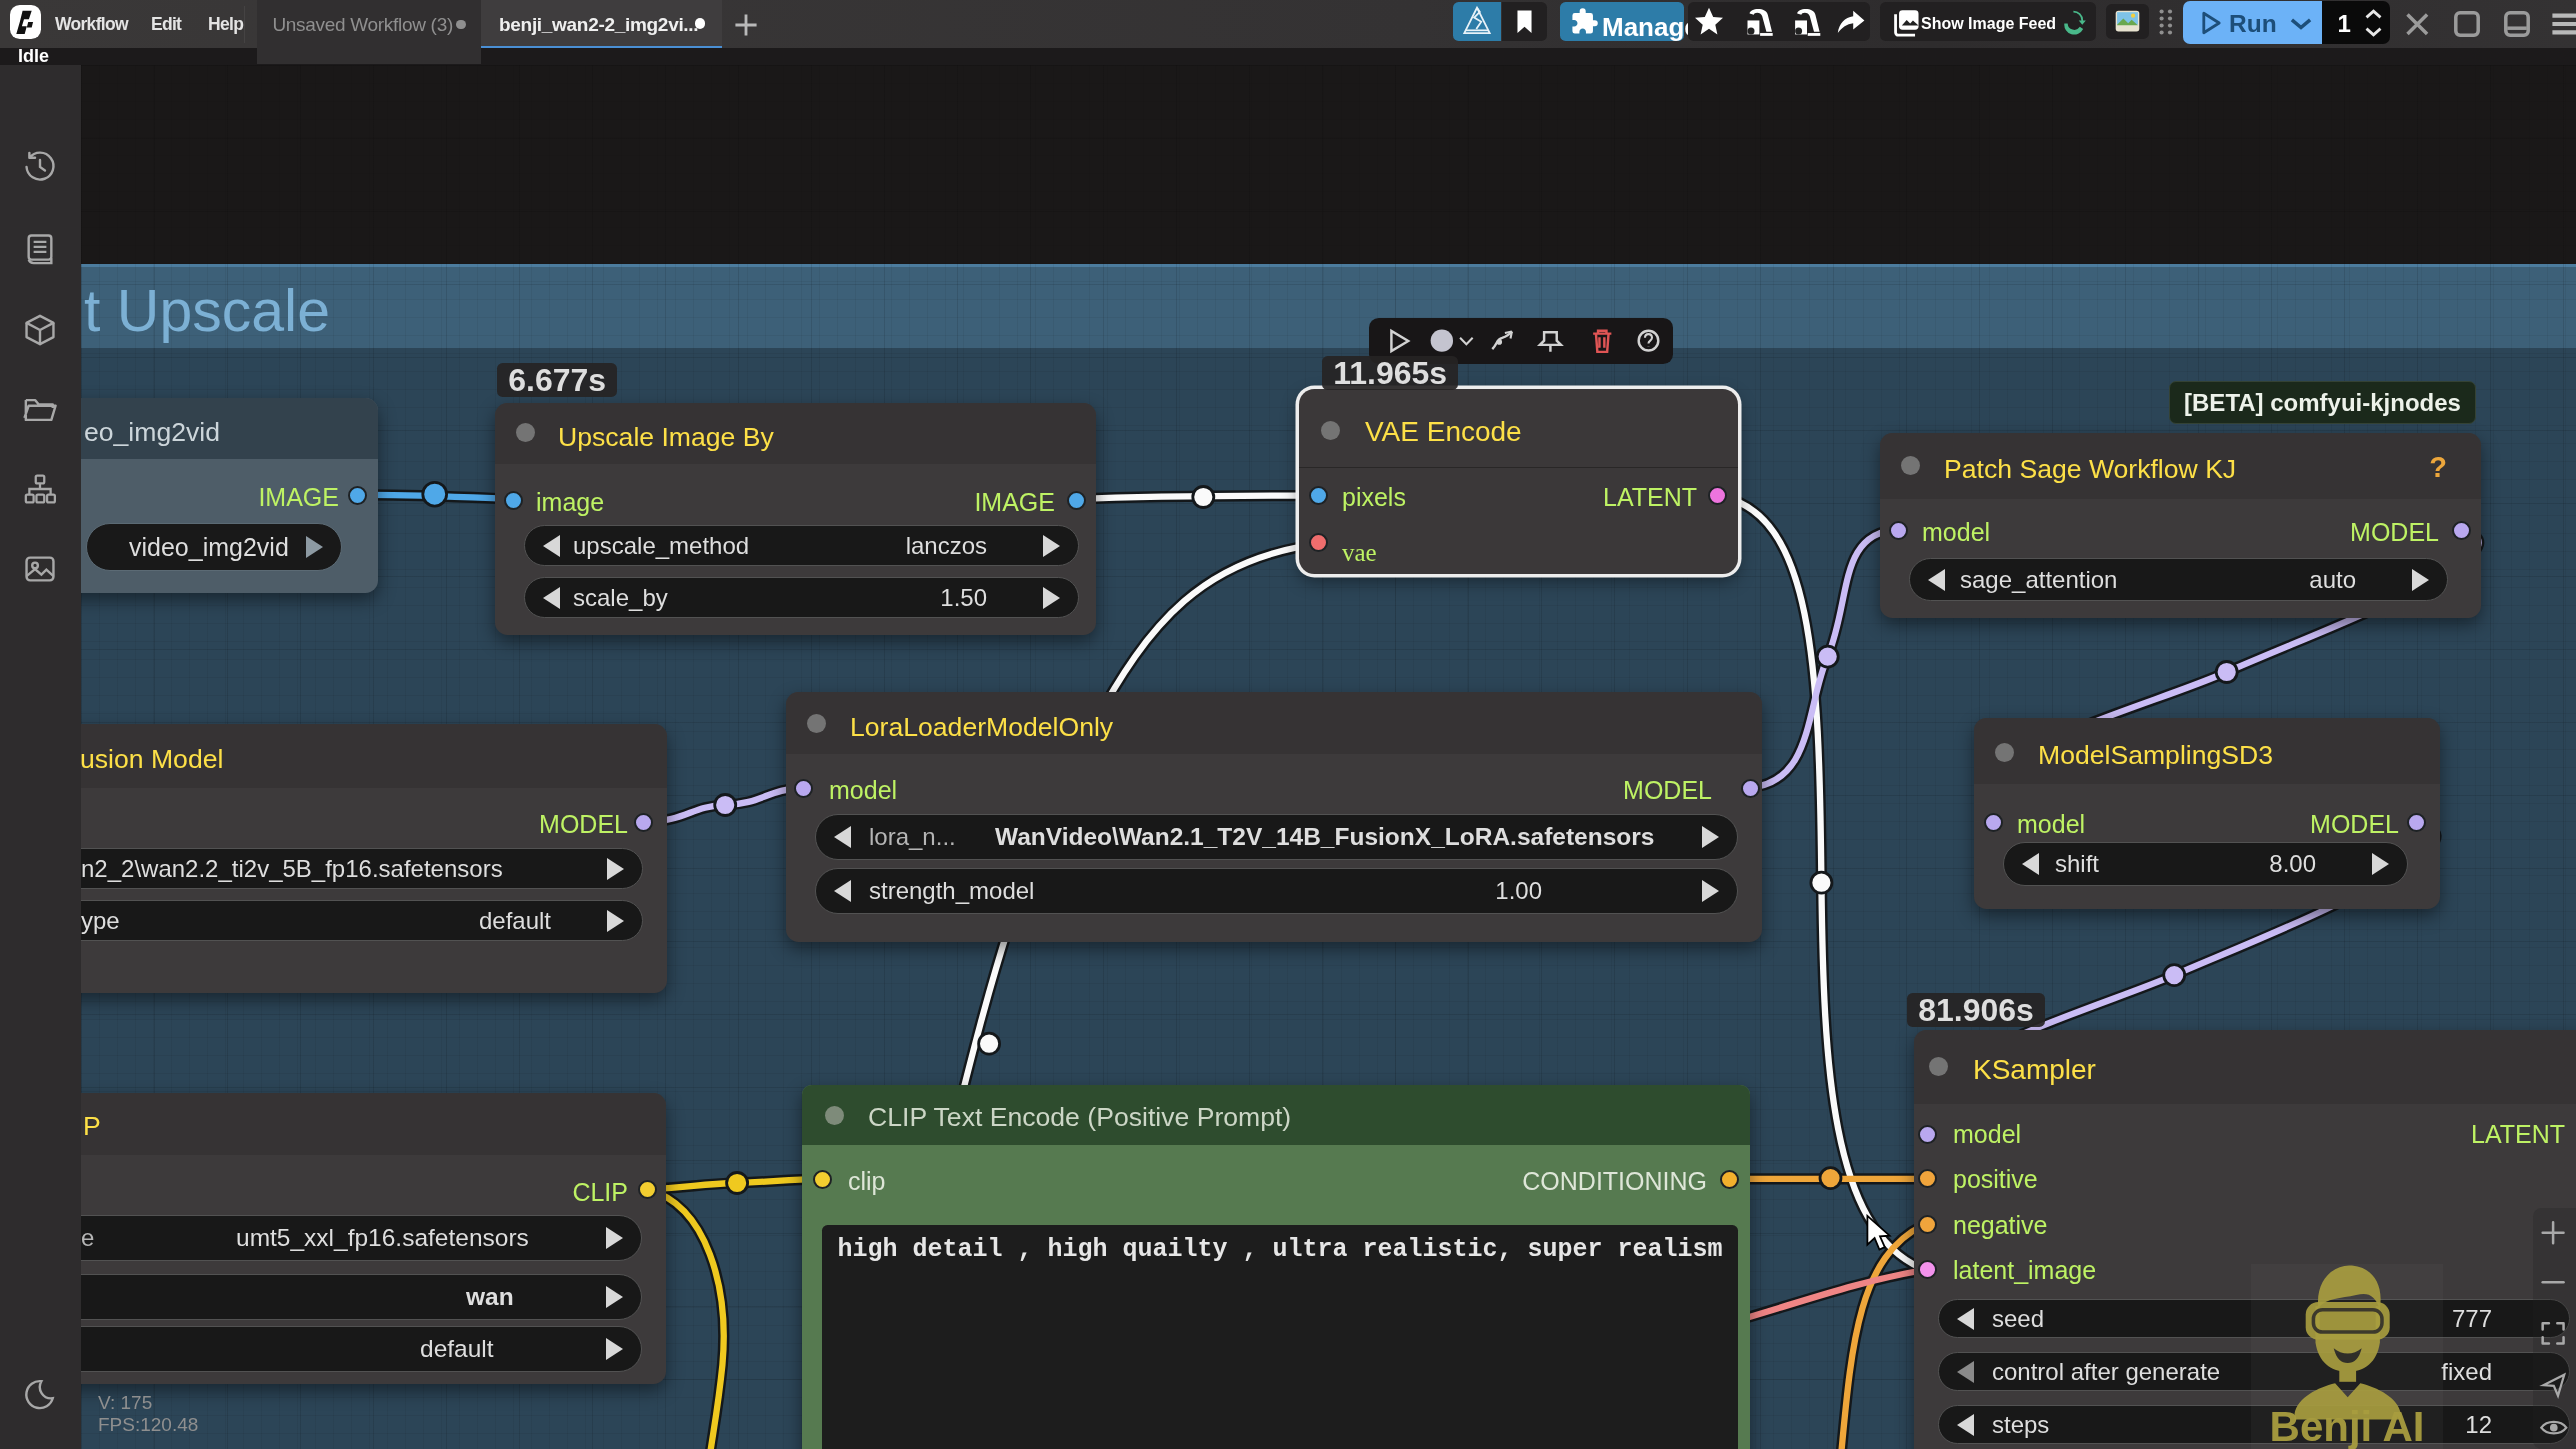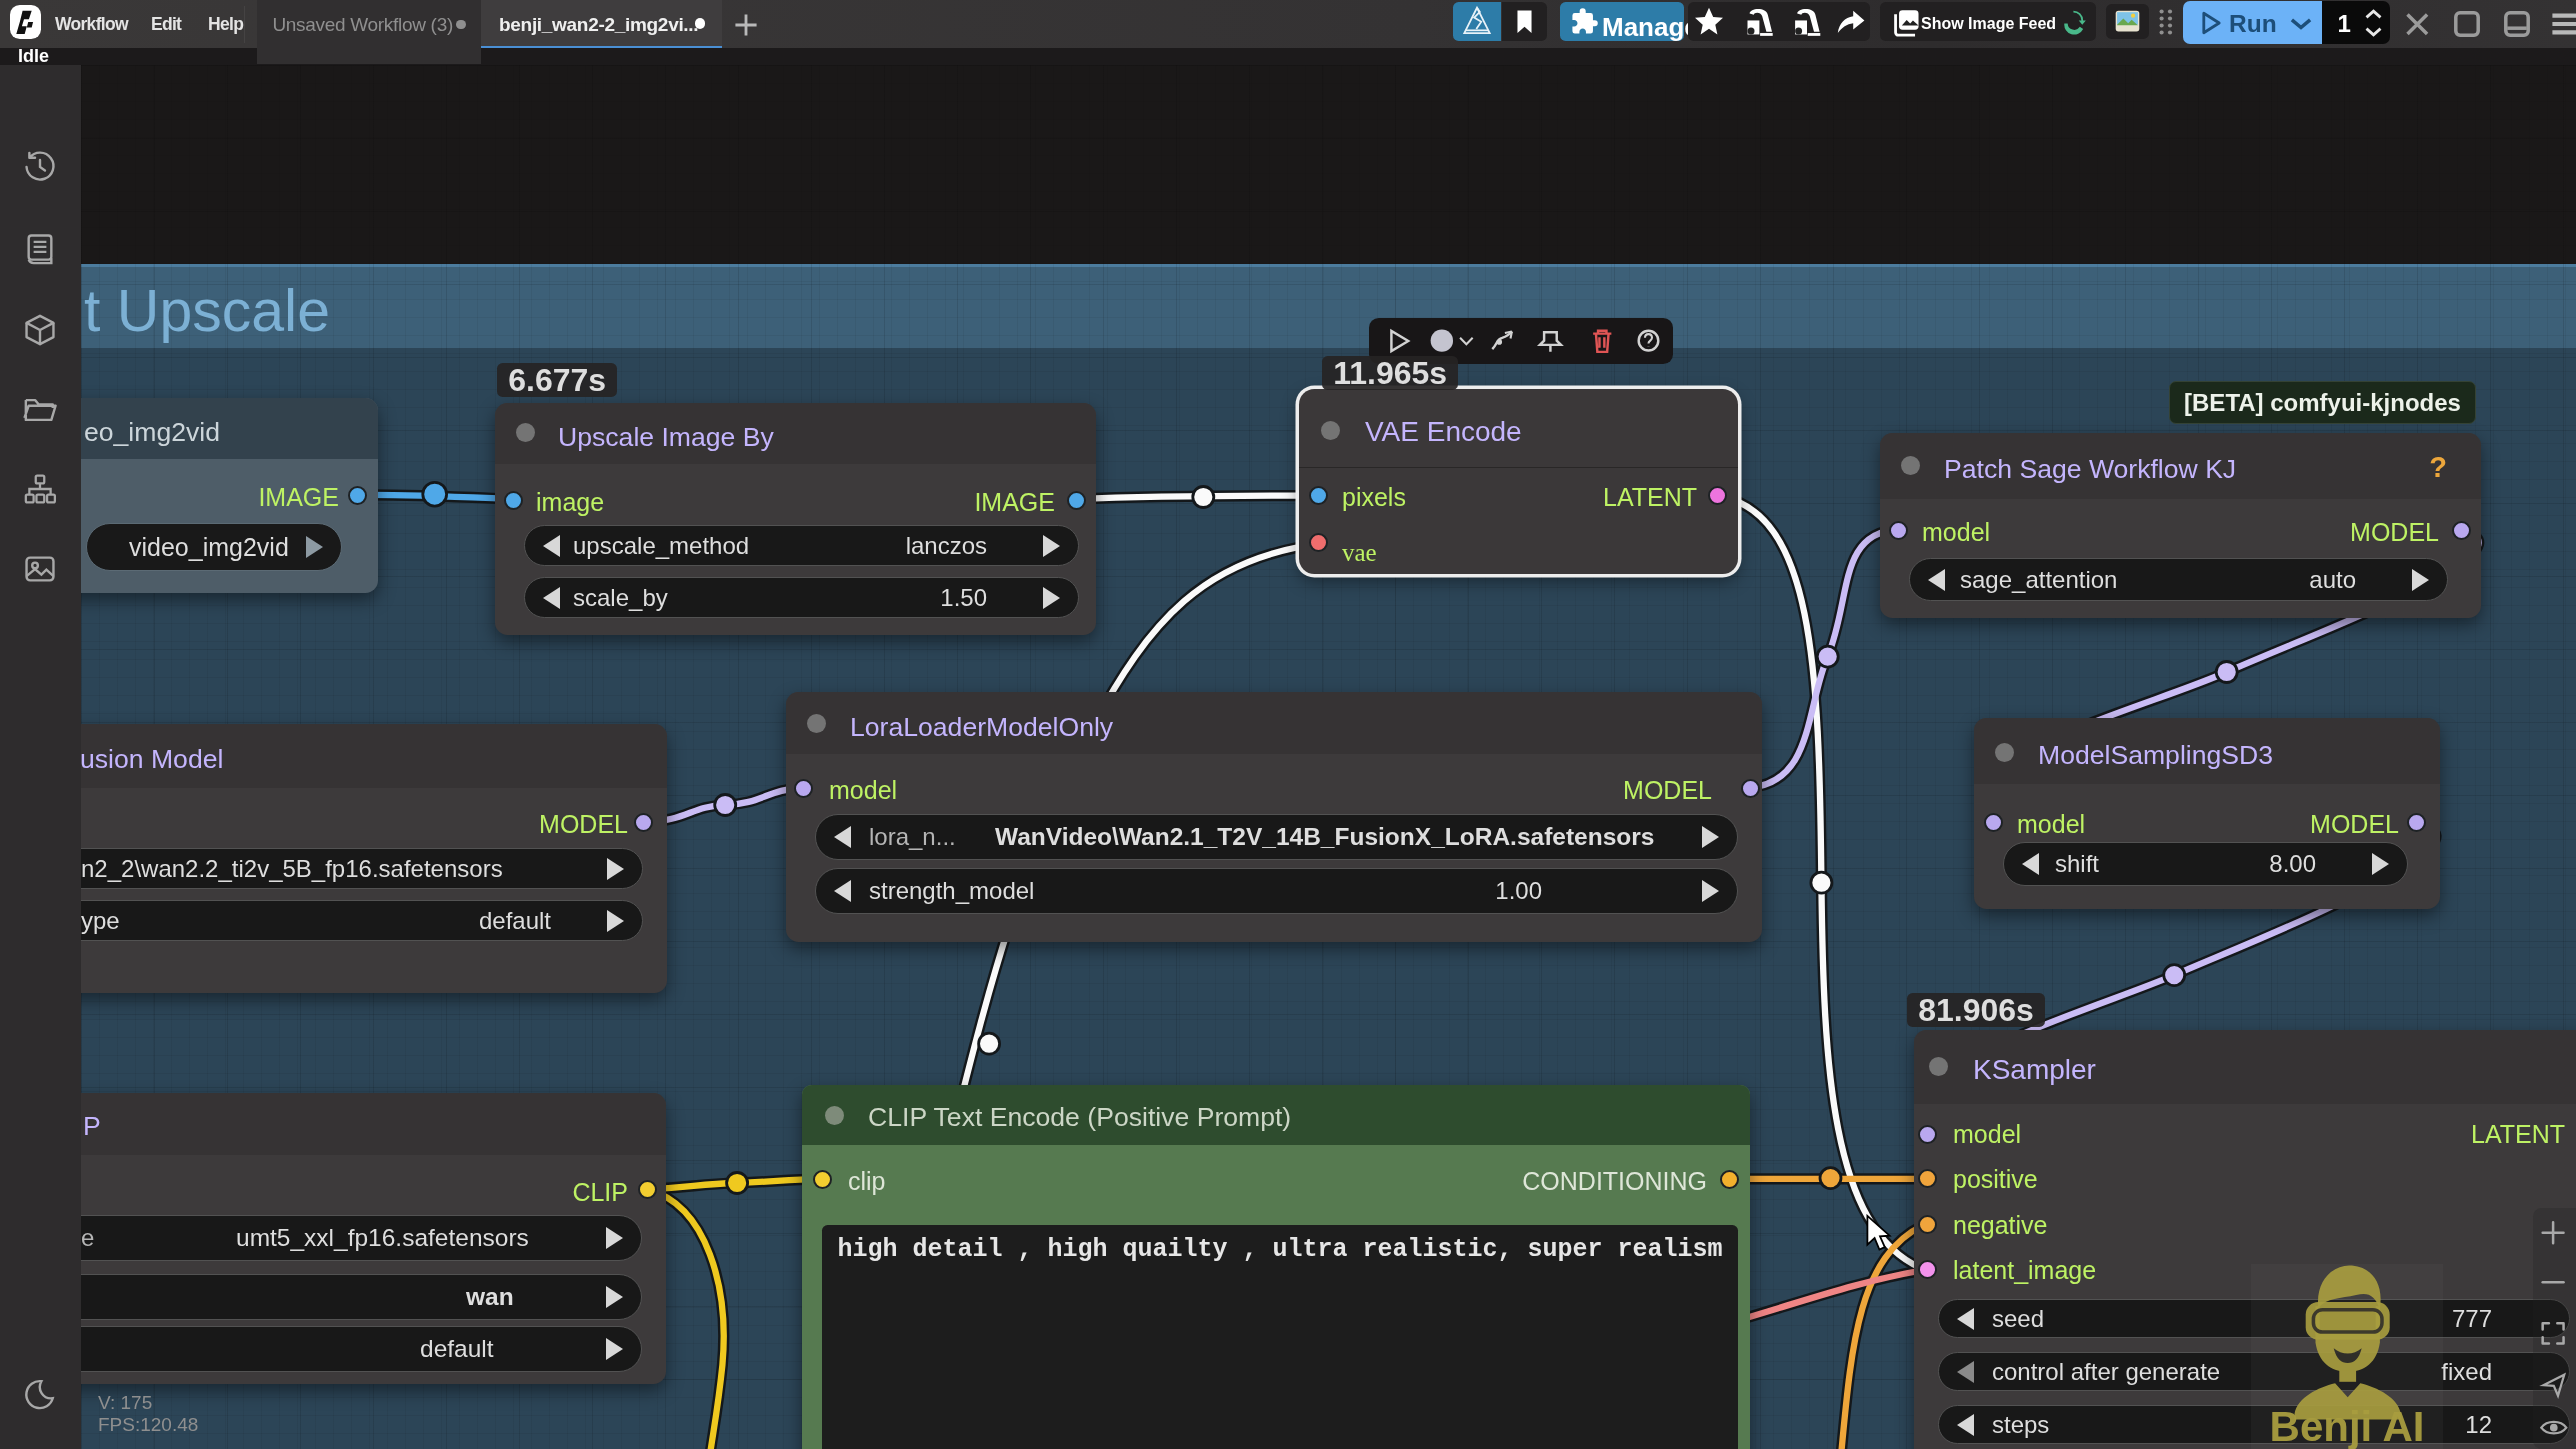--- a/index.html
+++ b/index.html
@@ -17,21 +17,21 @@
       linear-gradient(to bottom, #1a1818 0 199px, #4c7c9e 199px 202px, #3d6078 202px 283px, #2c4557 283px 100%);
   }
   #grouptitle { position:absolute; left:84px; top:277px; font-size:59px; color:#7cb0d4; z-index:1; }
   
   #wires { position:absolute; left:0; top:0; z-index:2; }
   
   .node { position:absolute; border-radius:12.6px; background:#3d3a3b; z-index:3;
     box-shadow:0 7px 18px rgba(0,0,0,.45); }
   .node .hd { position:absolute; left:0; top:0; right:0; border-radius:12.6px 12.6px 0 0; }
   .tdot { position:absolute; width:19px; height:19px; border-radius:50%; background:#747474; }
-  .ntitle { position:absolute; font-size:26.6px; color:#c4b5fd; white-space:nowrap; }
+  .ntitle { position:absolute; font-size:26.6px; color:#fde047; white-space:nowrap; }
   .port { position:absolute; width:19px; height:19px; border-radius:50%;
     border:2.1px solid #1e2225; }
   .plabel { position:absolute; font-size:25px; color:#bef264; white-space:nowrap; }
   .pill { position:absolute; background:#181818; border:1.4px solid #525252;
     border-radius:699px; color:#dedede; font-size:24px; }
   .pill .rt { position:absolute; right:91px; top:50%; transform:translateY(-50%); }
   .arrL { position:absolute; left:18px; top:50%; transform:translateY(-50%);
     width:0; height:0; border-style:solid; border-width:11.2px 17px 11.2px 0; border-color:transparent #d8d8d8 transparent transparent; }
   .arrR { position:absolute; right:18px; top:50%; transform:translateY(-50%);
     width:0; height:0; border-style:solid; border-width:11.2px 0 11.2px 17px; border-color:transparent transparent transparent #d8d8d8; }

